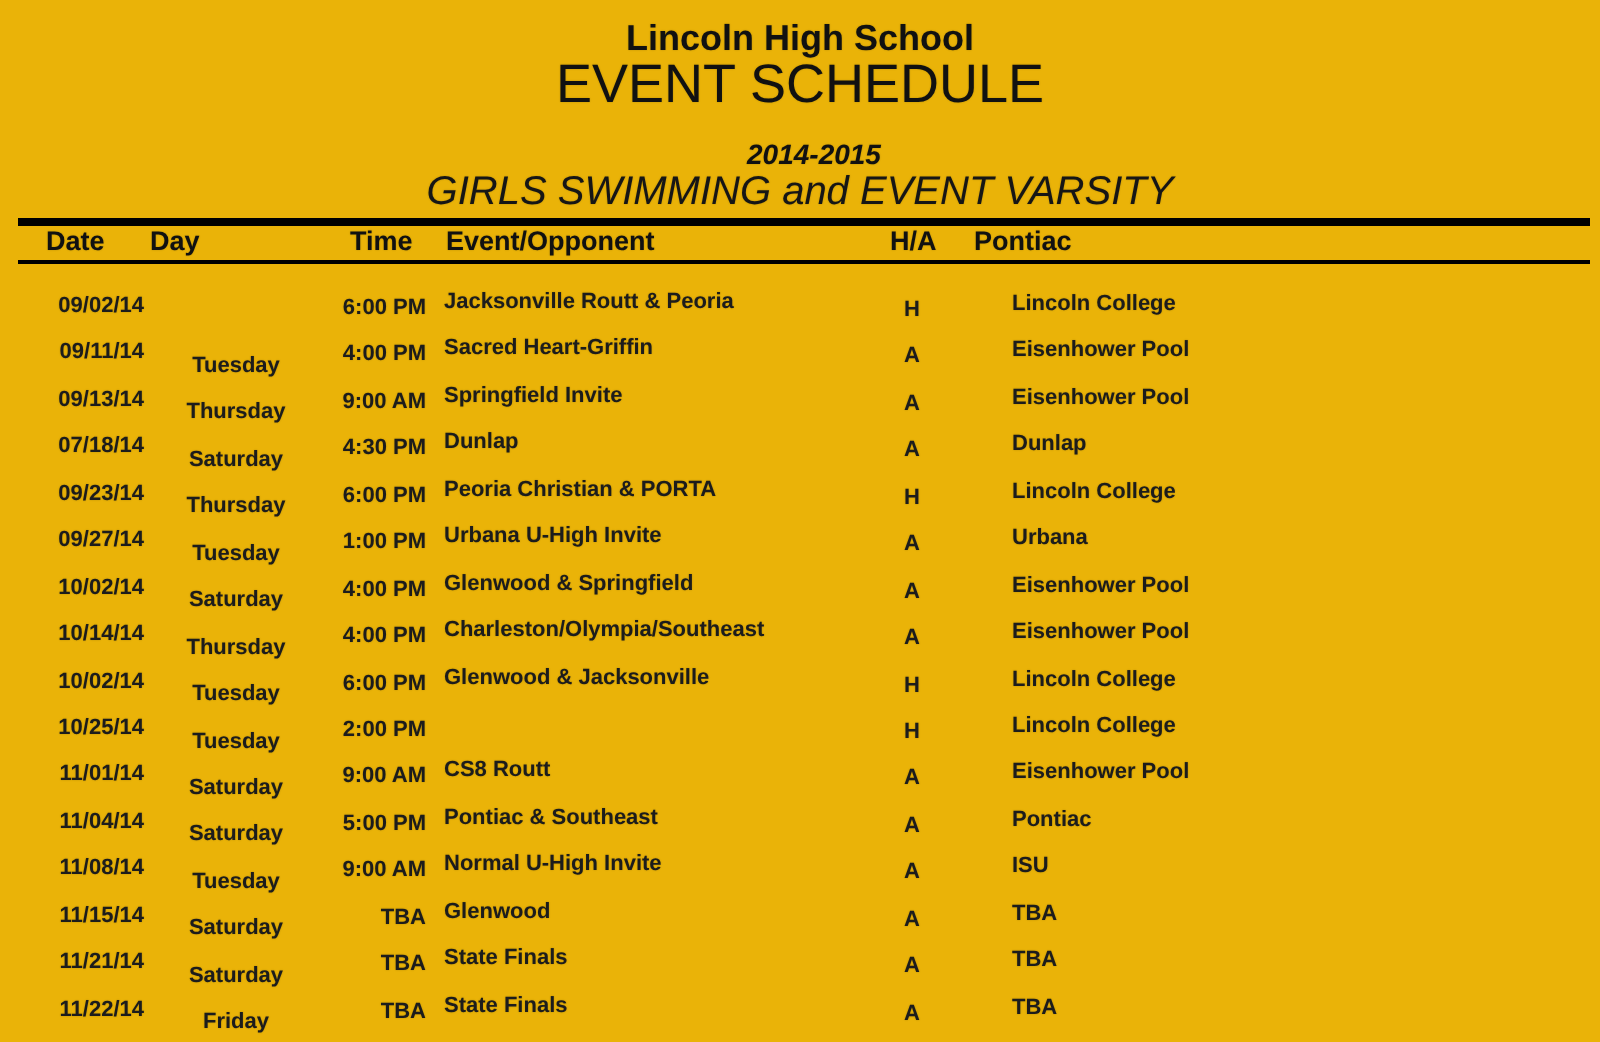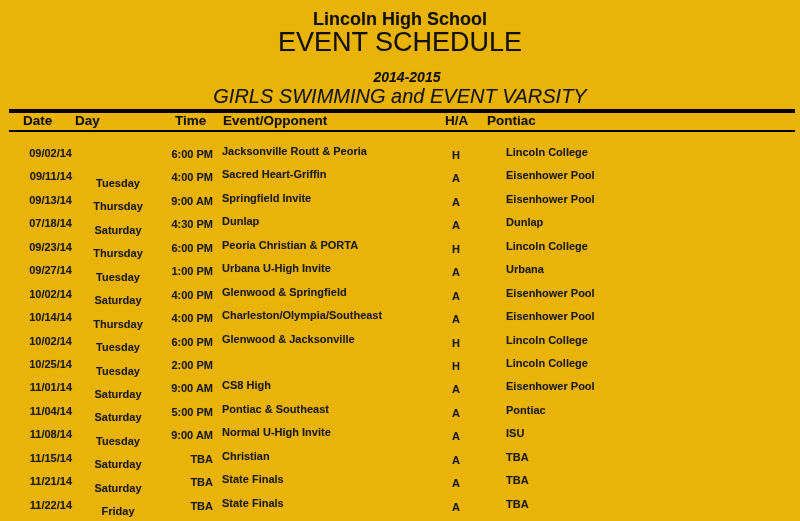--- a/index.html
+++ b/index.html
@@ -160,21 +160,21 @@
       <div class="c c-day">Saturday</div>
       <div class="c c-time">2:00 PM</div>
       <div class="c c-ha">H</div>
       <div class="c c-loc">Lincoln College</div>
     </div>
 
     <div class="trow">
       <div class="c c-date">11/01/14</div>
       <div class="c c-day">Saturday</div>
       <div class="c c-time">9:00 AM</div>
-      <div class="c c-event">CS8 High</div>
+      <div class="c c-event">CS8 Routt</div>
       <div class="c c-ha">A</div>
       <div class="c c-loc">Eisenhower Pool</div>
     </div>
 
     <div class="trow">
       <div class="c c-date">11/04/14</div>
       <div class="c c-day">Tuesday</div>
       <div class="c c-time">5:00 PM</div>
       <div class="c c-event">Pontiac &amp; Southeast</div>
       <div class="c c-ha">A</div>
@@ -187,21 +187,21 @@
       <div class="c c-time">9:00 AM</div>
       <div class="c c-event">Normal U-High Invite</div>
       <div class="c c-ha">A</div>
       <div class="c c-loc">ISU</div>
     </div>
 
     <div class="trow">
       <div class="c c-date">11/15/14</div>
       <div class="c c-day">Saturday</div>
       <div class="c c-time">TBA</div>
-      <div class="c c-event">Christian</div>
+      <div class="c c-event">Glenwood</div>
       <div class="c c-ha">A</div>
       <div class="c c-loc">TBA</div>
     </div>
 
     <div class="trow">
       <div class="c c-date">11/21/14</div>
       <div class="c c-day">Friday</div>
       <div class="c c-time">TBA</div>
       <div class="c c-event">State Finals</div>
       <div class="c c-ha">A</div>

